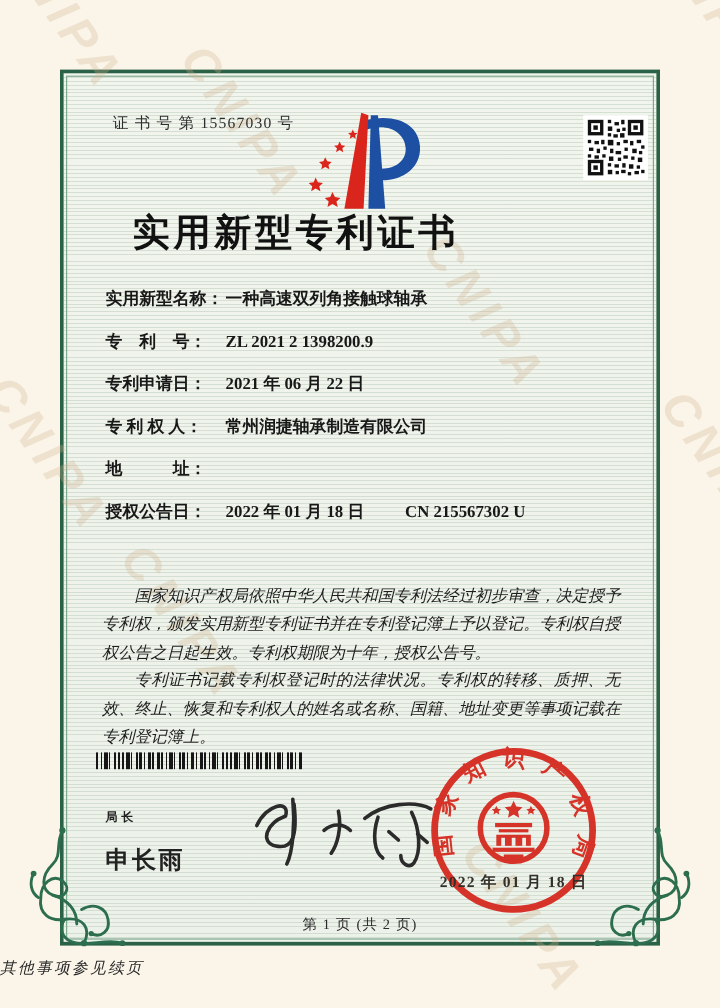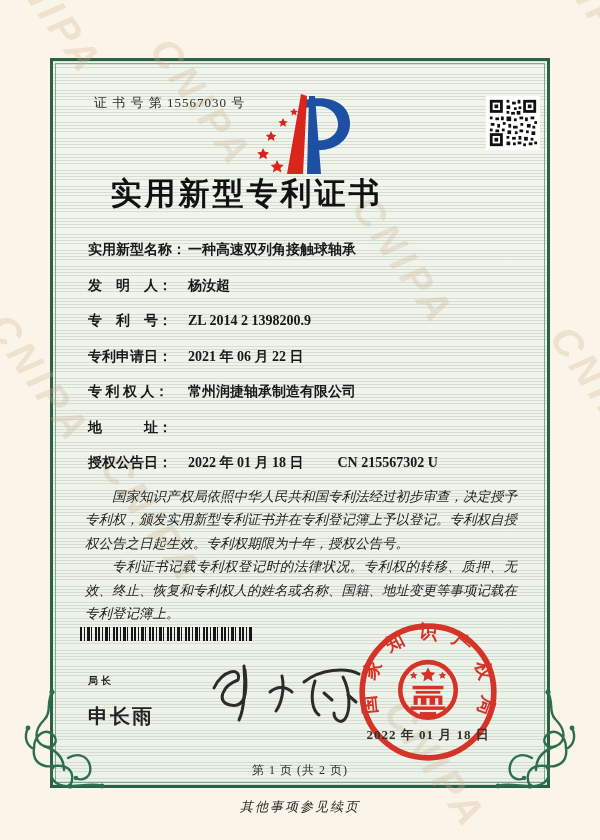--- a/index.html
+++ b/index.html
@@ -94,21 +94,21 @@
     text-align:center; font-size:13px; font-weight:700;
     letter-spacing:1px; color:#33302a;
   }
   
   .page-no {
     position:absolute; left:0; top:762px; width:600px; z-index:3;
     text-align:center; font-size:12px; letter-spacing:1px; color:#2a2a2a;
   }
   .continue-note {
     position:absolute; left:0; top:798px; width:600px; z-index:3;
-    text-align:center; font-size:13px; font-style:italic; color:#2a2a2a;
+    font-size:13px; font-style:italic; color:#2a2a2a;
     letter-spacing:2px;
   }
 </style>
 </head>
 <body>
 
 <div class="wm" style="left:-22px; top:-12px;">CNIPA</div>
 <div class="wm" style="left:516px; top:-26px;">CNIPA</div>
 <div class="wm" style="left:128px; top:80px;">CNIPA</div>
 <div class="wm" style="left:330px; top:238px;">CNIPA</div>
@@ -237,26 +237,22 @@
 </svg>
 
 <div class="title">实用新型专利证书</div>
 
 <div class="fields">
   <div class="frow">
     <span class="flabel">实用新型名称：</span>
     <span class="fvalue">一种高速双列角接触球轴承</span>
   </div>
   <div class="frow">
-    <span class="flabel">发　明　人：</span>
-    <span class="fvalue">杨汝超</span>
-  </div>
-  <div class="frow">
     <span class="flabel">专　利　号：</span>
-    <span class="fvalue">ZL 2014 2 1398200.9</span>
+    <span class="fvalue">ZL 2021 2 1398200.9</span>
   </div>
   <div class="frow">
     <span class="flabel">专利申请日：</span>
     <span class="fvalue">2021 年 06 月 22 日</span>
   </div>
   <div class="frow">
     <span class="flabel">专 利 权 人：</span>
     <span class="fvalue">常州润捷轴承制造有限公司</span>
   </div>
   <div class="frow">

